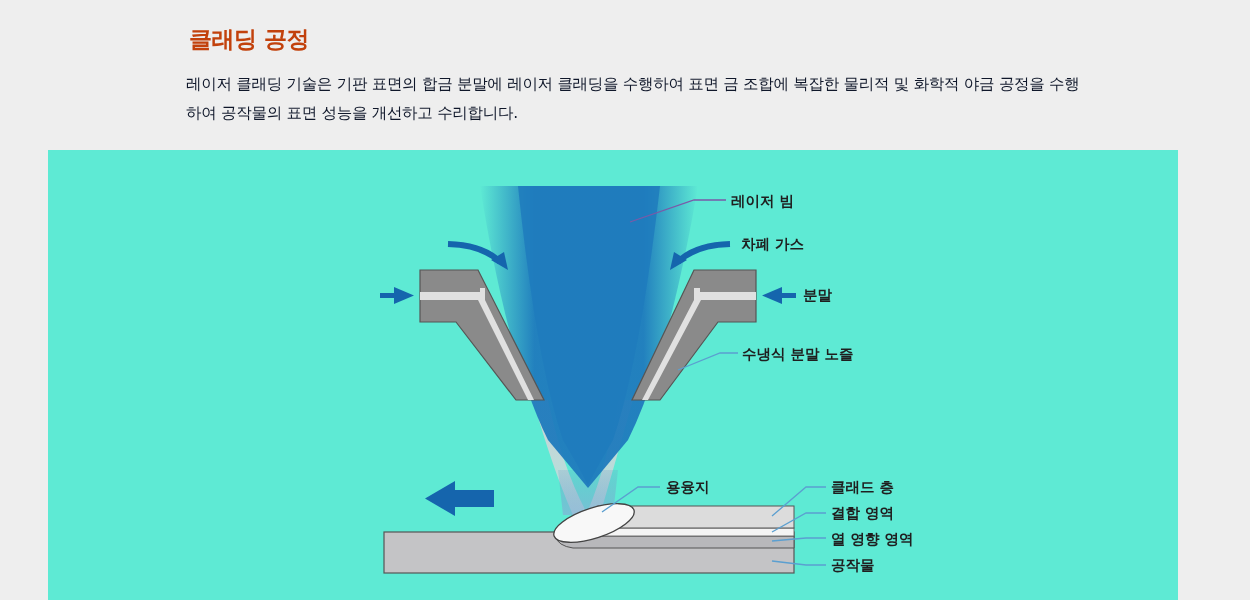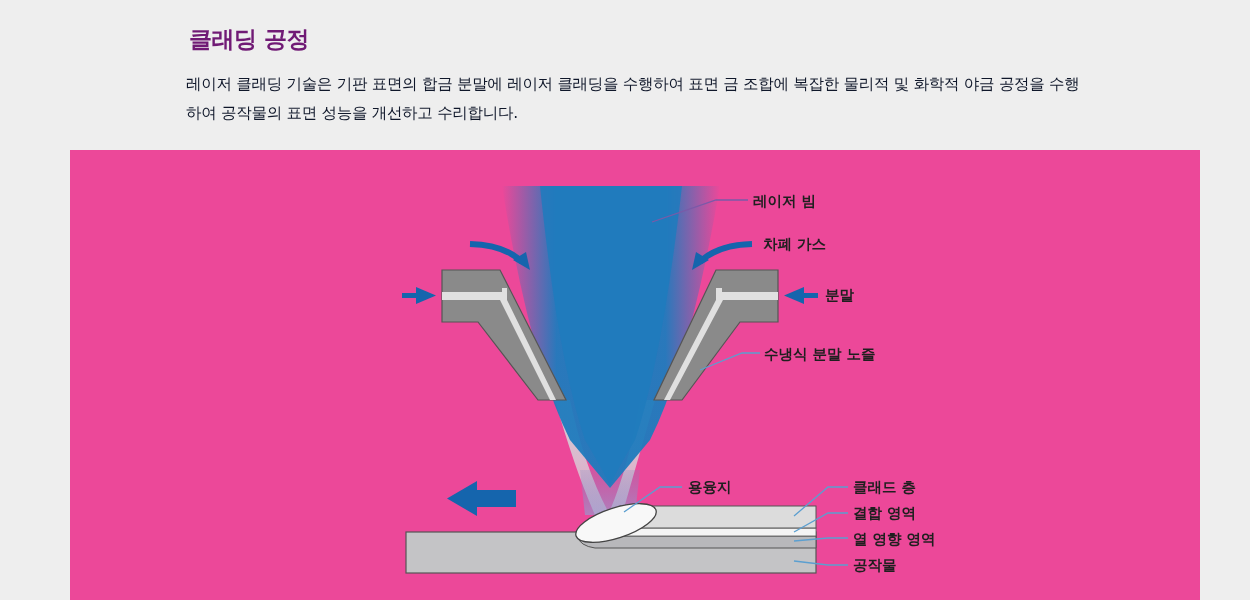--- a/index.html
+++ b/index.html
@@ -4,29 +4,29 @@
 <style>
   html, body { margin:0; padding:0; }
   body {
     width:1250px; height:600px; overflow:hidden;
     background:#eeeeee;
     font-family:"DejaVu Sans","Liberation Sans",sans-serif;
     position:relative;
   }
   .title {
     position:absolute; left:189px; top:24px;
-    font-size:23px; font-weight:bold; color:#701a75; letter-spacing:-0.5px;
+    font-size:23px; font-weight:bold; color:#c2410c; letter-spacing:-0.5px;
   }
   .desc {
     position:absolute; left:186px; top:70px; width:900px;
     font-size:15.5px; line-height:29px; color:#0f172a; letter-spacing:-0.3px;
   }
   .figure {
-    position:absolute; left:70px; top:150px; width:1130px; height:450px;
-    background:#ec4899;
+    position:absolute; left:48px; top:150px; width:1130px; height:450px;
+    background:#5eead4;
   }
   svg { position:absolute; left:0; top:0; }
   .lbl { font-family:"DejaVu Sans","Liberation Sans",sans-serif; font-size:14.5px; font-weight:bold; fill:#1f1f1f; }
 </style>
 </head>
 <body>
 
 <div class="title">클래딩 공정</div>
 <div class="desc">레이저 클래딩 기술은 기판 표면의 합금 분말에 레이저 클래딩을 수행하여 표면 금 조합에 복잡한 물리적 및 화학적 야금 공정을 수행하여 공작물의 표면 성능을 개선하고 수리합니다.</div>
 

